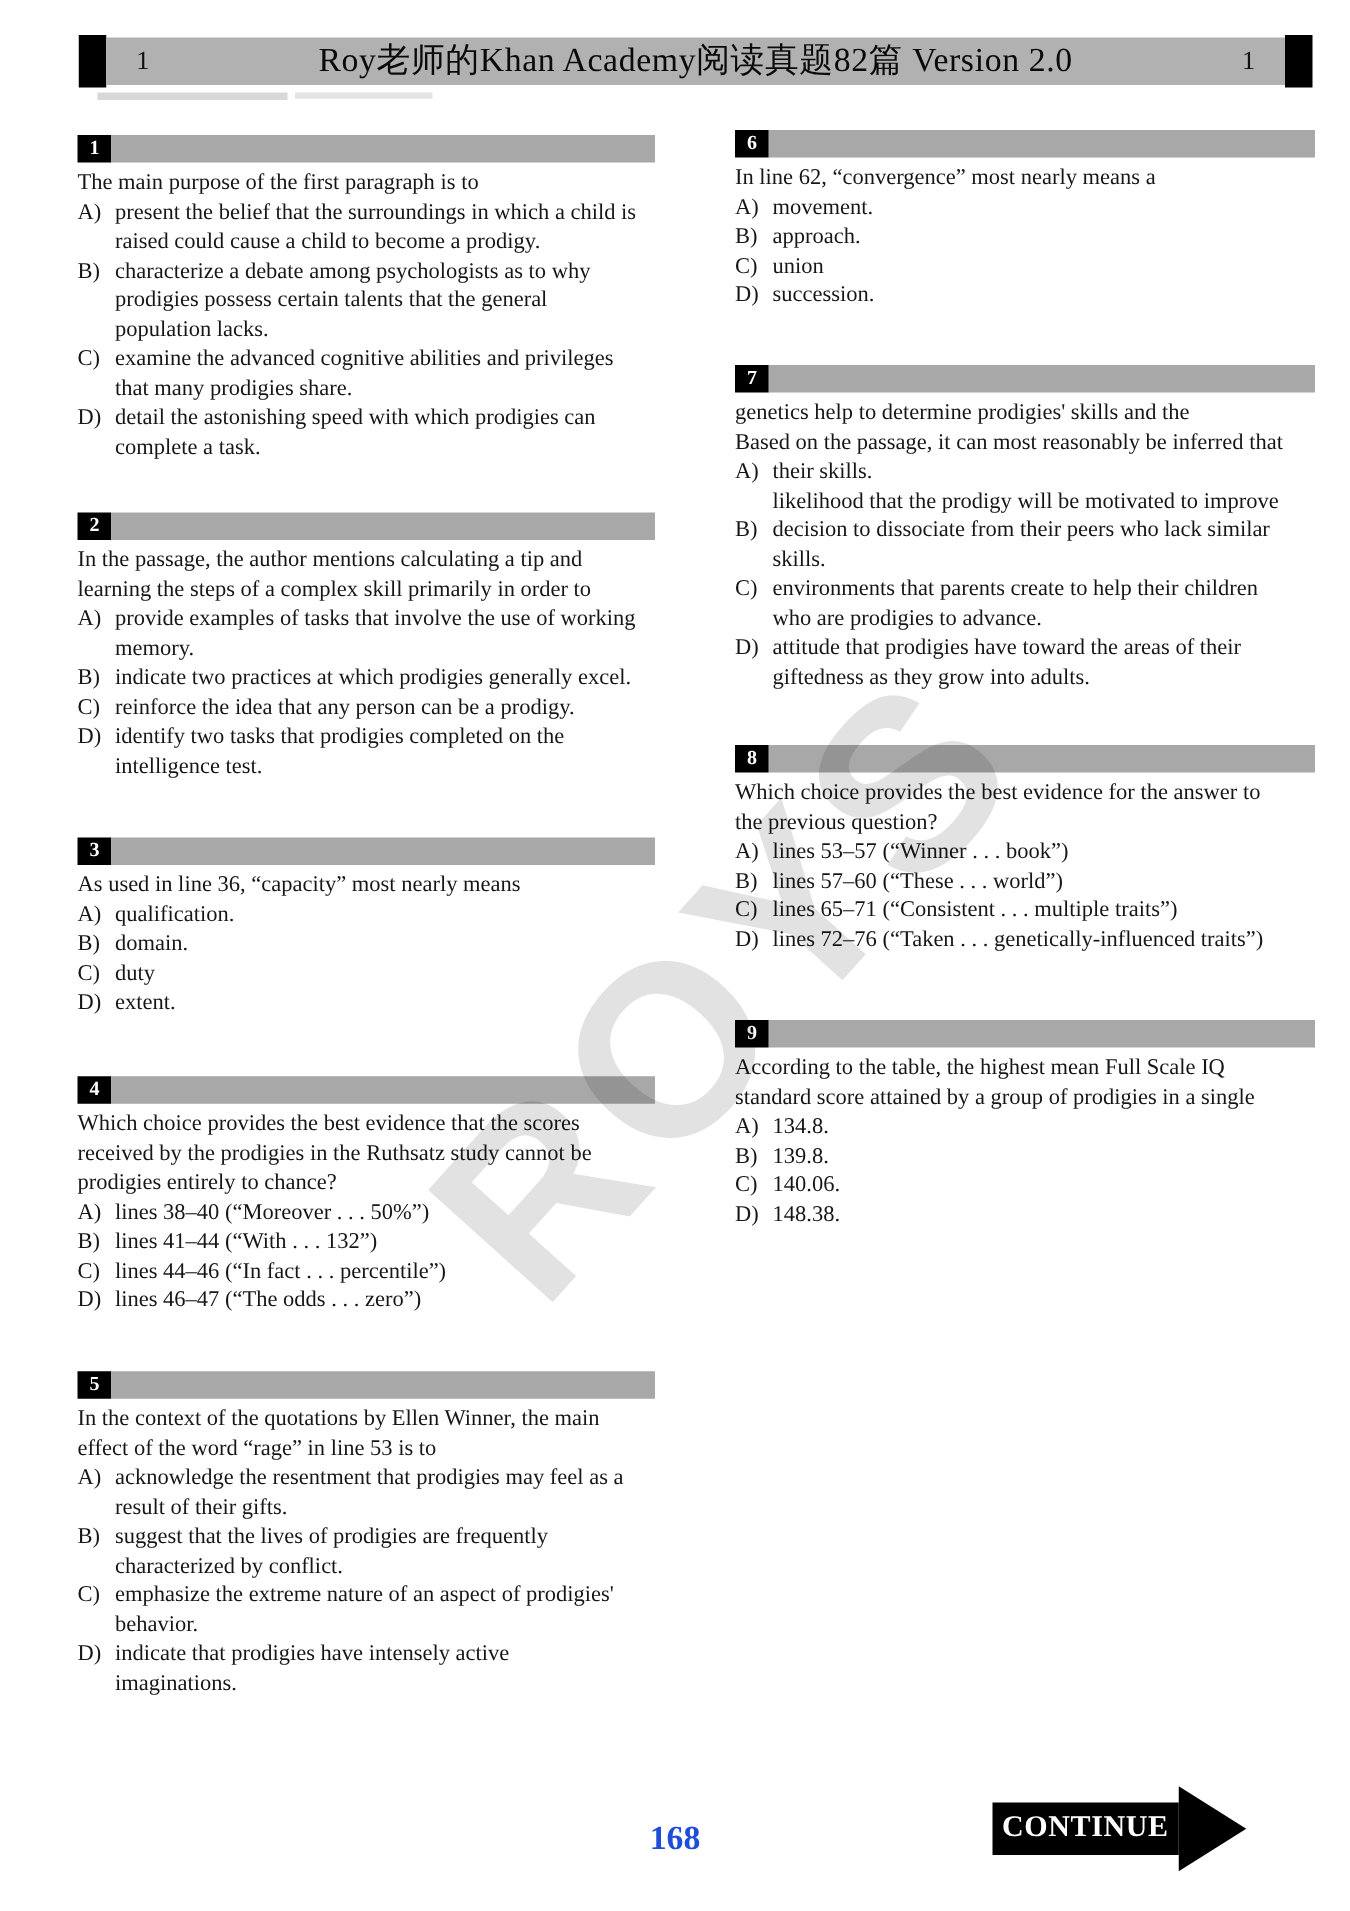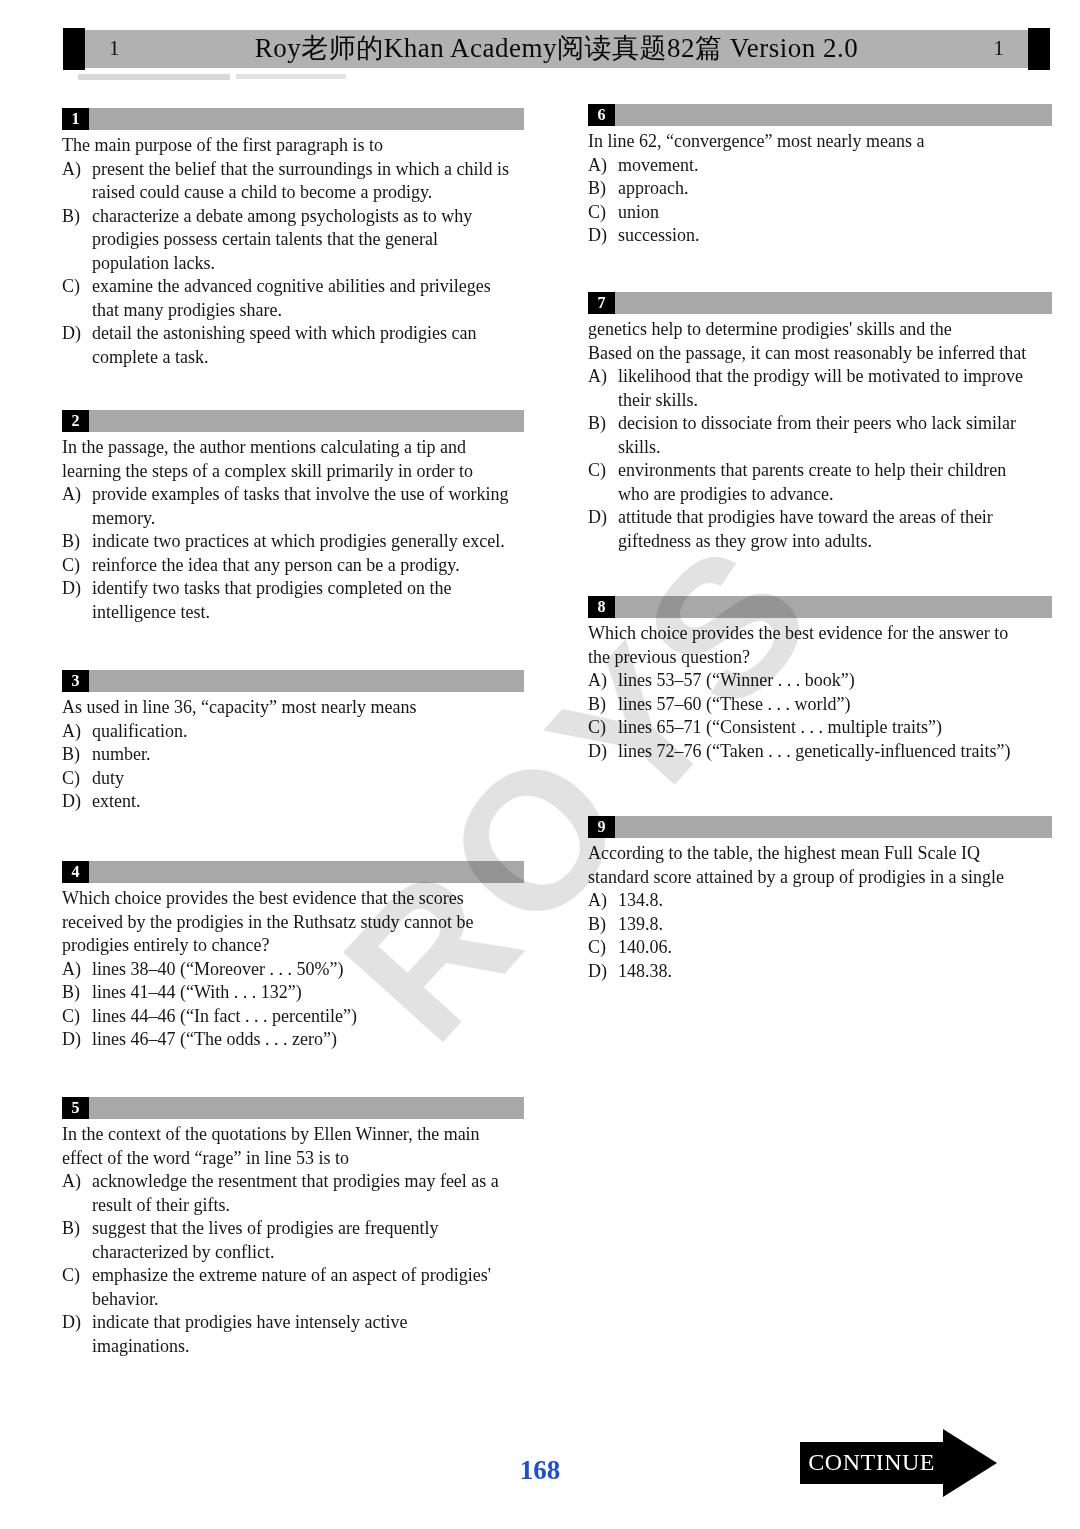--- a/index.html
+++ b/index.html
@@ -48,21 +48,21 @@
     position:absolute; left:0; right:0; top:1459px;
     text-align:center; font-weight:bold; font-size:27px; color:#1d4ed8;
   }
   .continue {
     position:absolute; right:83px; top:1429px; height:68px;
     display:flex; align-items:center;
   }
   .continue-box {
     background:#000; color:#fff; height:42px; padding:0 8px;
     display:flex; align-items:center; justify-content:center;
-    font-weight:normal; font-size:24px; letter-spacing:0.5px;
+    font-weight:bold; font-size:24px; letter-spacing:0.5px;
   }
   .continue-arrowhead {
     width:0; height:0;
     border-top:34px solid transparent;
     border-bottom:34px solid transparent;
     border-left:54px solid #000;
   }
 
   
   .watermark {
@@ -177,21 +177,21 @@
       </div>
       <div class="option">
         <span class="opt-letter">A)</span>
         <span class="opt-text">
           <div class="tline">qualification.</div>
         </span>
       </div>
       <div class="option">
         <span class="opt-letter">B)</span>
         <span class="opt-text">
-          <div class="tline">number.</div>
+          <div class="tline">domain.</div>
         </span>
       </div>
       <div class="option">
         <span class="opt-letter">C)</span>
         <span class="opt-text">
           <div class="tline">duty</div>
         </span>
       </div>
       <div class="option">
         <span class="opt-letter">D)</span>
@@ -311,22 +311,22 @@
         <span class="qnum">7</span>
         <span class="qbar-fill"></span>
       </div>
       <div class="stem">
         <div class="tline">genetics help to determine prodigies' skills and the</div>
         <div class="tline">Based on the passage, it can most reasonably be inferred that</div>
       </div>
       <div class="option">
         <span class="opt-letter">A)</span>
         <span class="opt-text">
+          <div class="tline">their skills.</div>
           <div class="tline">likelihood that the prodigy will be motivated to improve</div>
-          <div class="tline">their skills.</div>
         </span>
       </div>
       <div class="option">
         <span class="opt-letter">B)</span>
         <span class="opt-text">
           <div class="tline">decision to dissociate from their peers who lack similar</div>
           <div class="tline">skills.</div>
         </span>
       </div>
       <div class="option">

